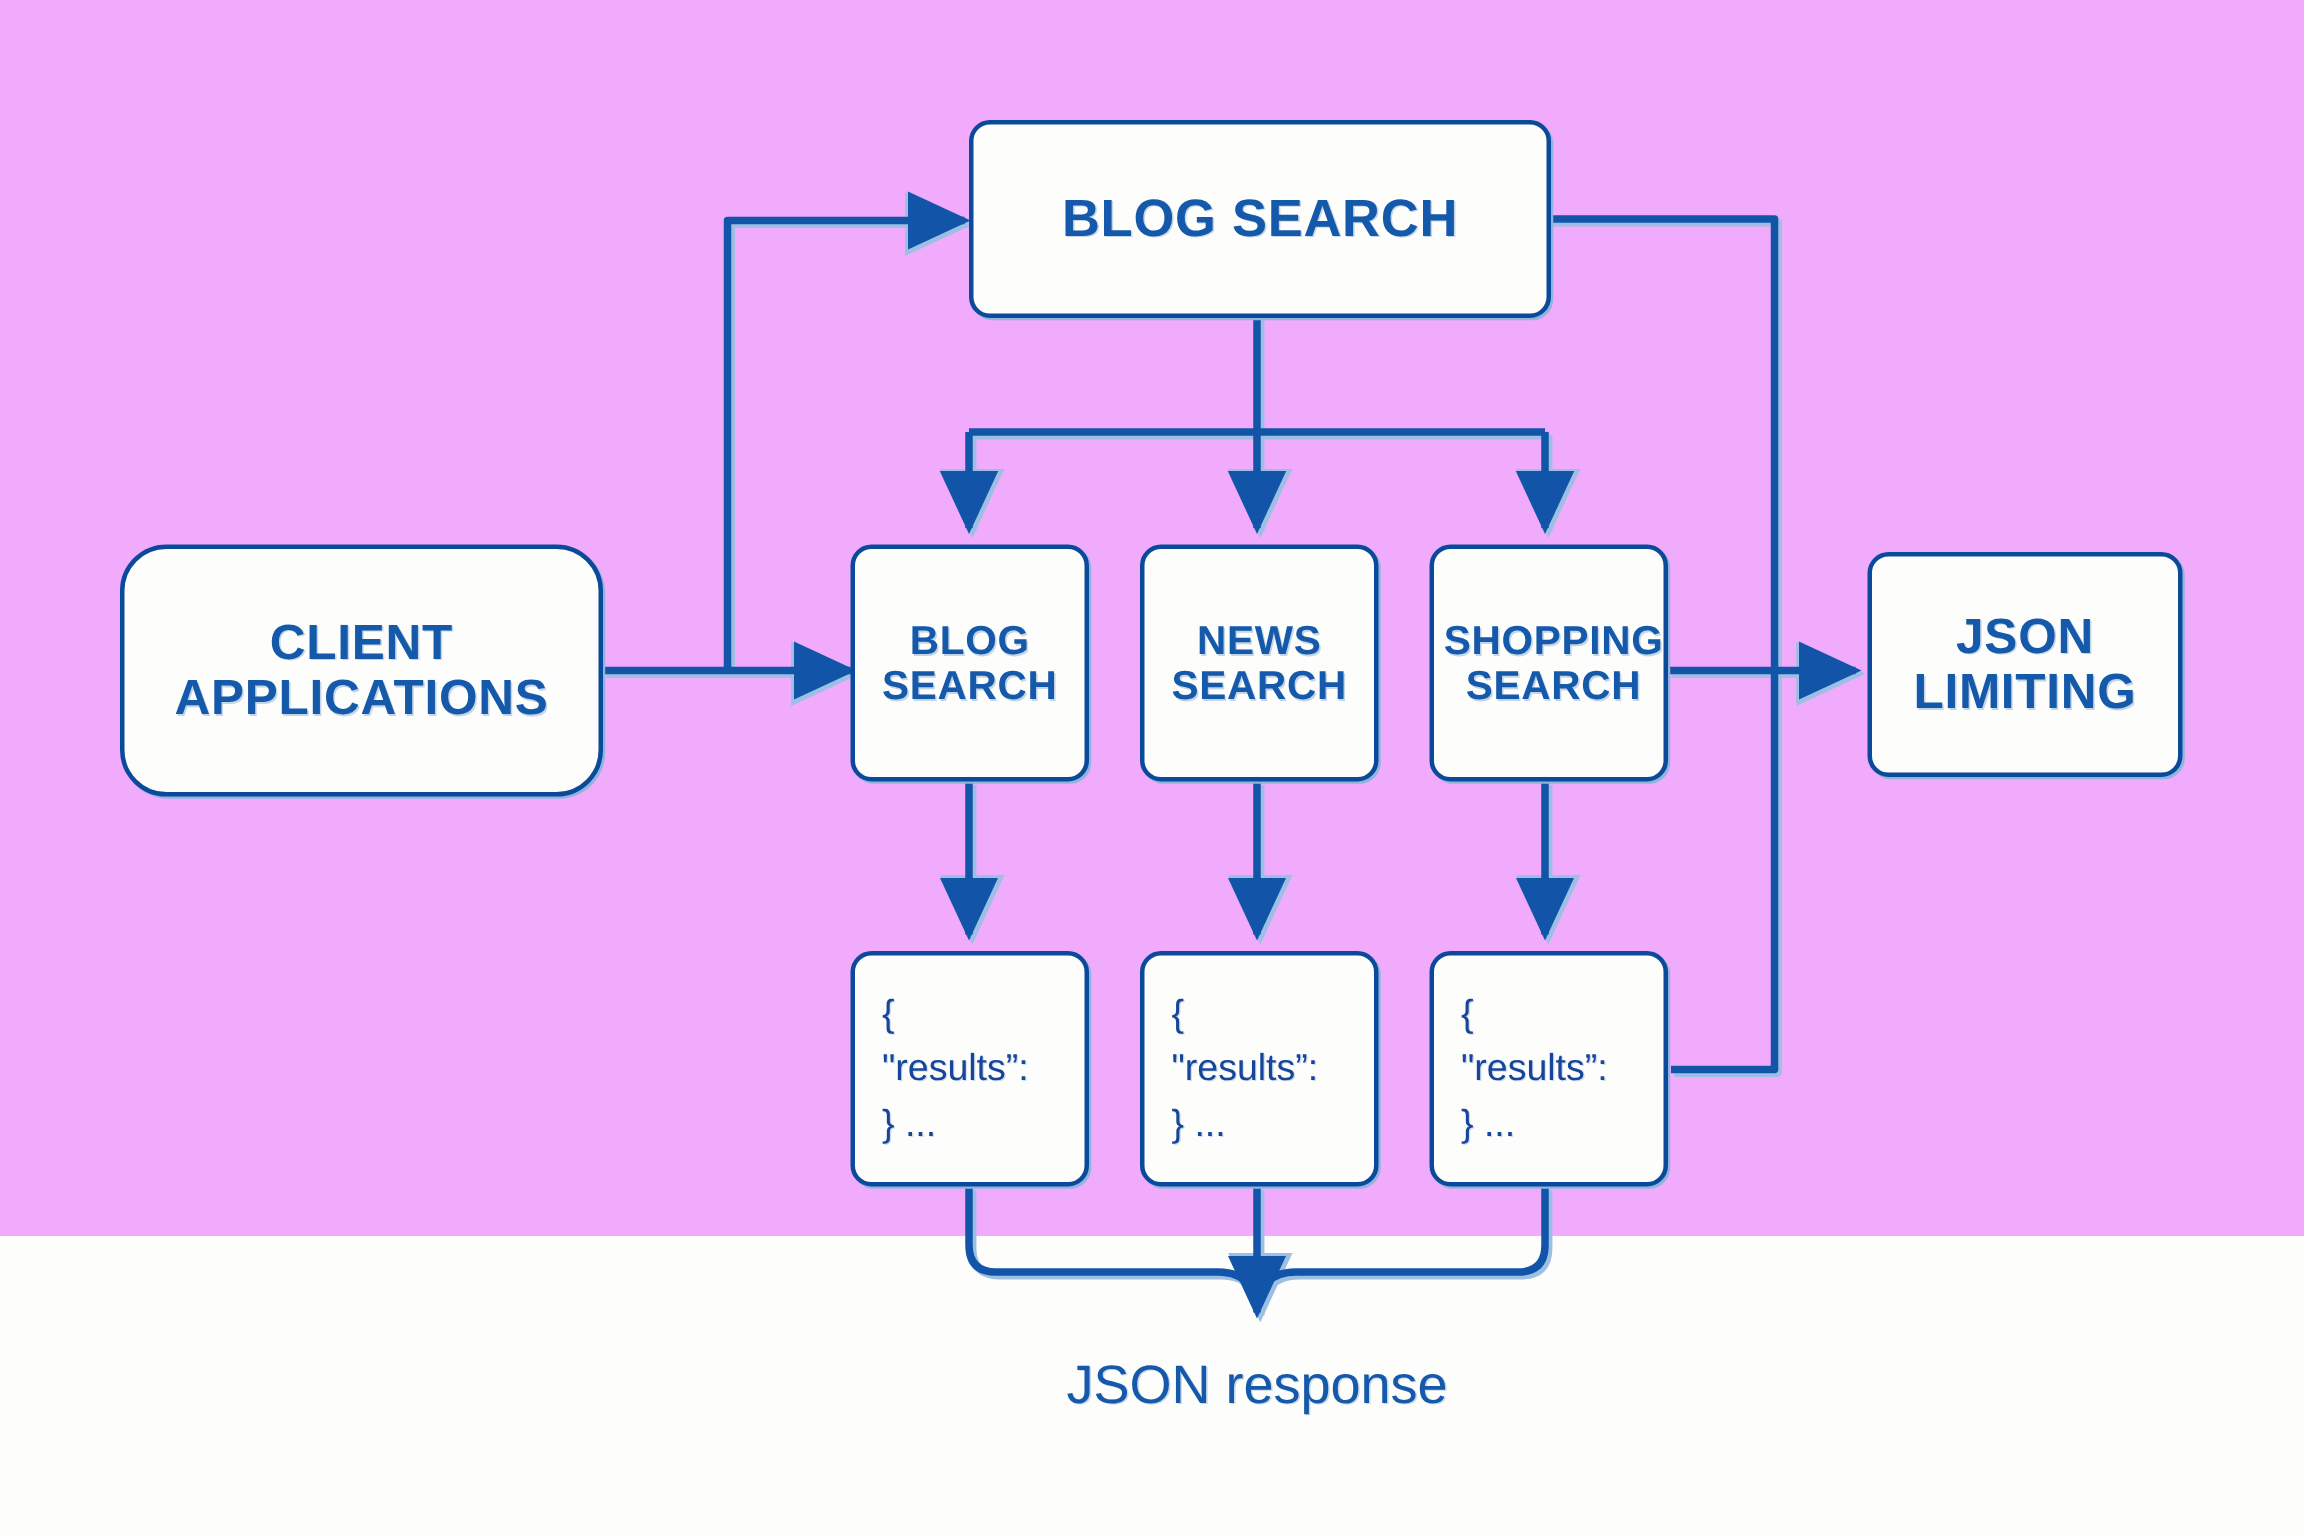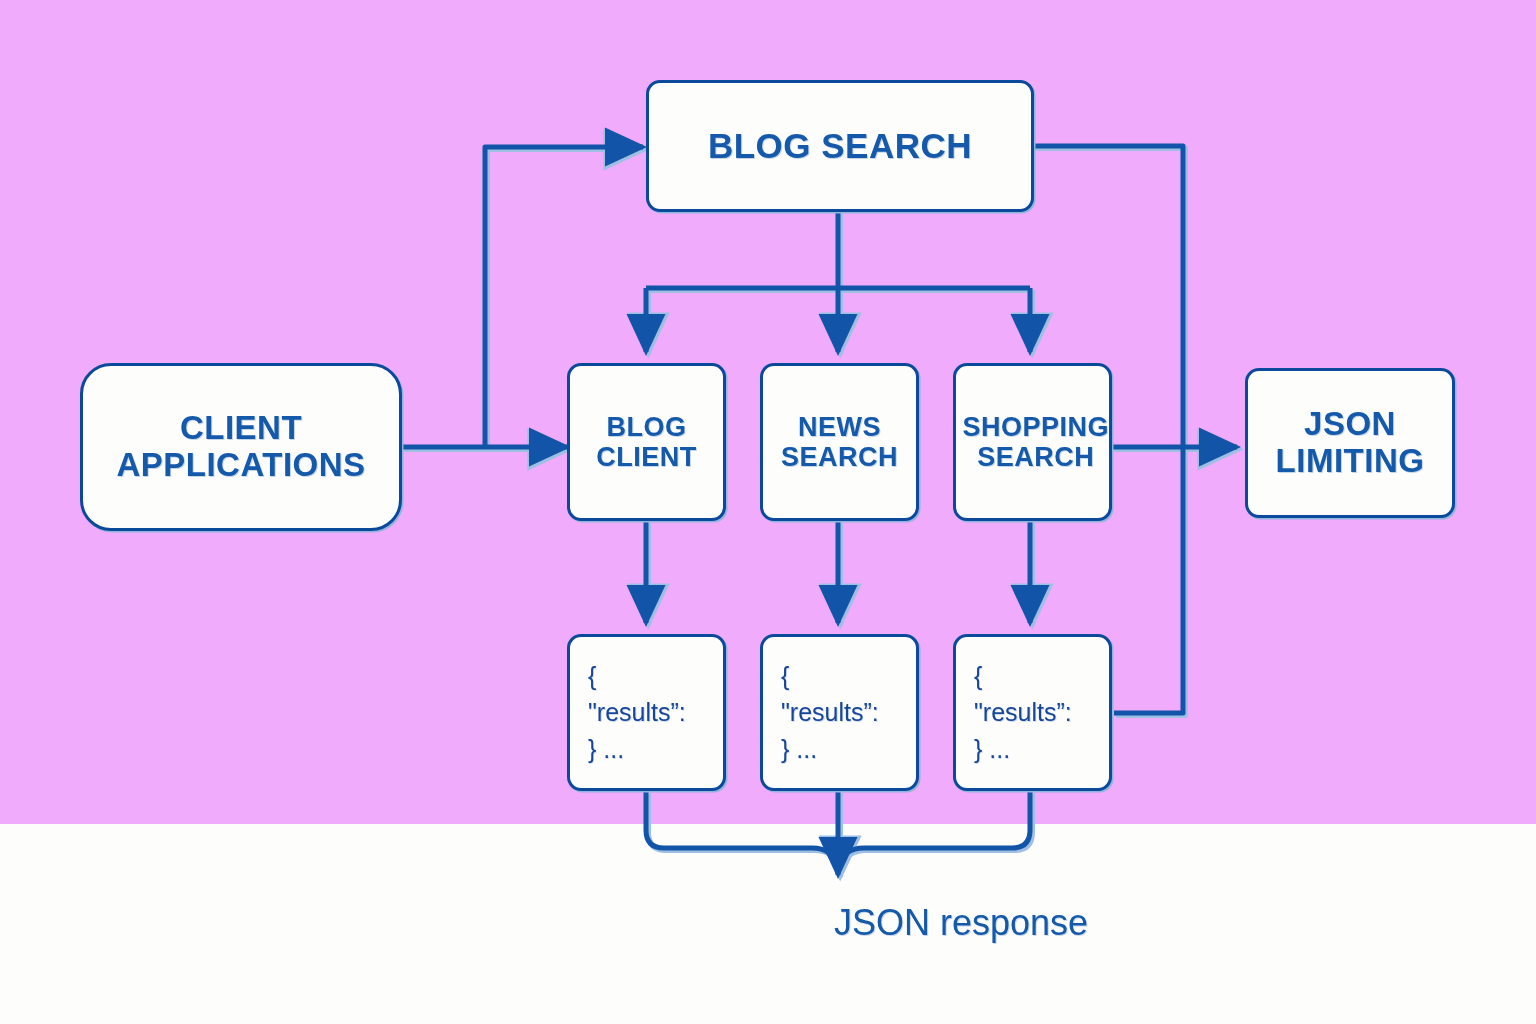--- a/index.html
+++ b/index.html
@@ -65,21 +65,21 @@
     color: #16459a;
     font-size: 25px;
     line-height: 1.45;
     text-align: left;
     text-shadow: 0.8px 0.8px 0 rgba(150,180,215,0.45);
   }
   .caption {
     position: absolute;
     color: #1559ab;
     font-size: 36px;
-    text-align: right;
+    text-align: center;
     text-shadow: 1px 1px 0 rgba(150,180,215,0.5);
   }
 </style>
 </head>
 <body>
 
 <div id="diagram-root">
 
   <svg class="diagram-svg" viewBox="0 0 1536 1024">
     <defs>
@@ -139,21 +139,21 @@
     <span class="node-label label-xl">BLOG SEARCH</span>
   </div>
 
   <div class="node-box" style="left:80px; top:363px; width:322px; height:168px;border-radius:31px;">
     <span class="node-label label-lg">CLIENT
 APPLICATIONS</span>
   </div>
 
   <div class="node-box" style="left:567px; top:363px; width:159px; height:158px;">
     <span class="node-label label-md">BLOG
-CLIENT</span>
+SEARCH</span>
   </div>
   <div class="node-box" style="left:760px; top:363px; width:159px; height:158px;">
     <span class="node-label label-md">NEWS
 SEARCH</span>
   </div>
   <div class="node-box" style="left:953px; top:363px; width:159px; height:158px;justify-content:flex-end;">
     <span class="node-label label-md">SHOPPING
 SEARCH</span>
   </div>
 

